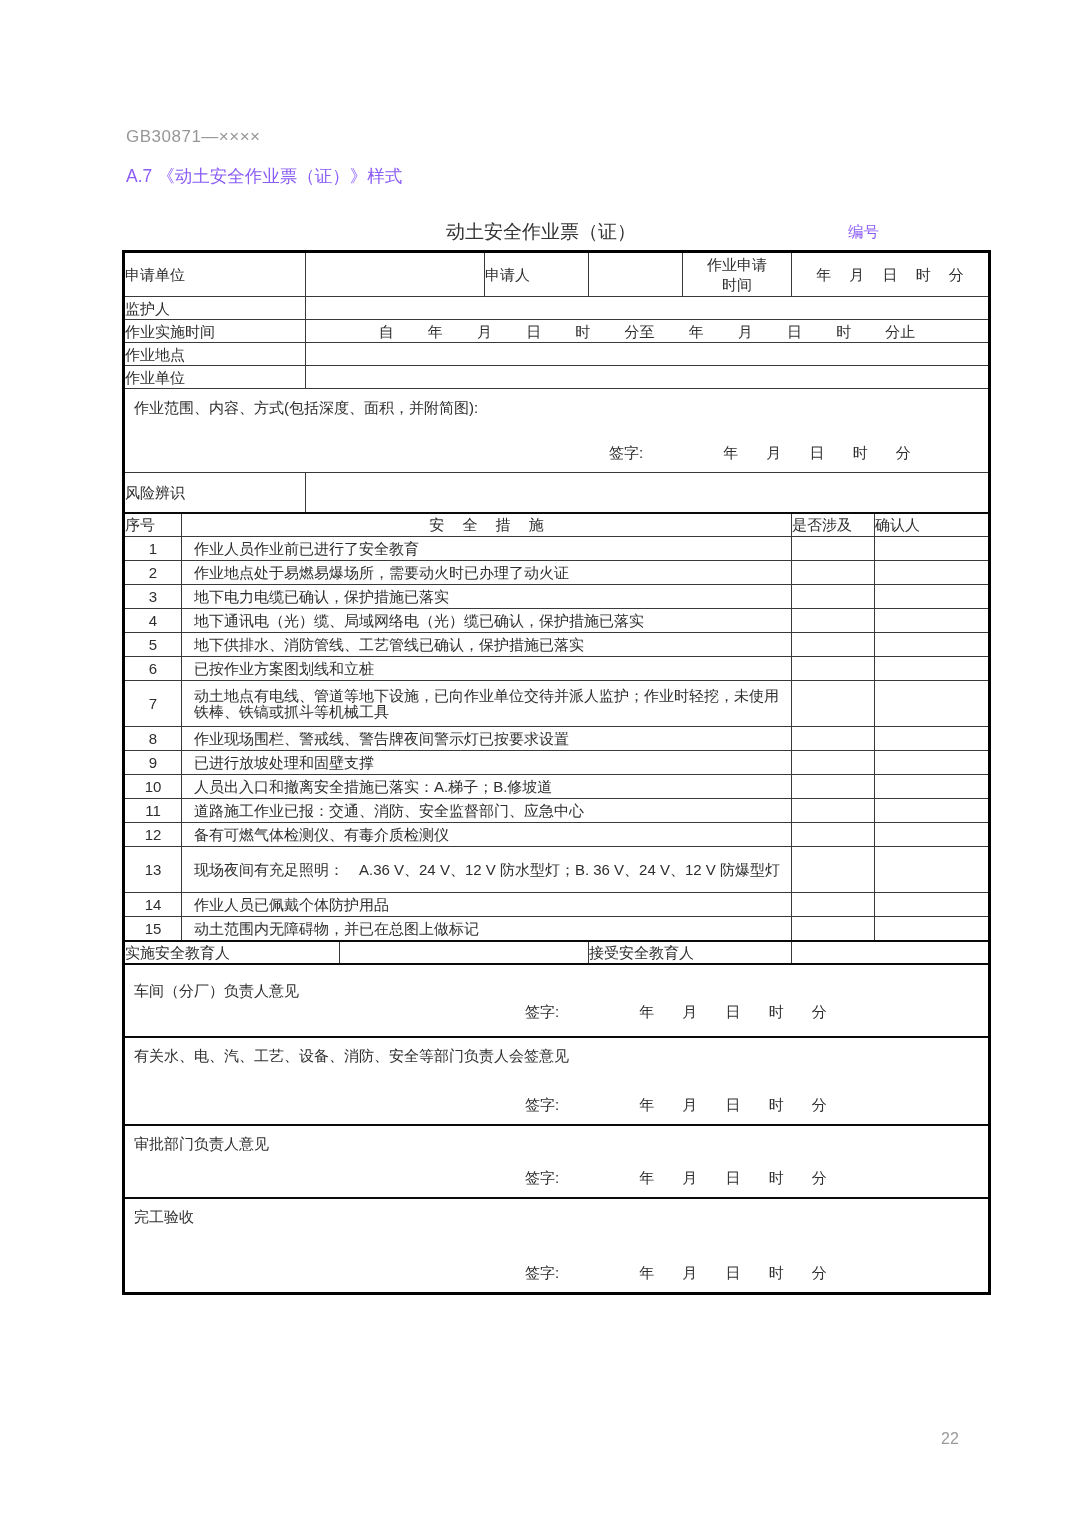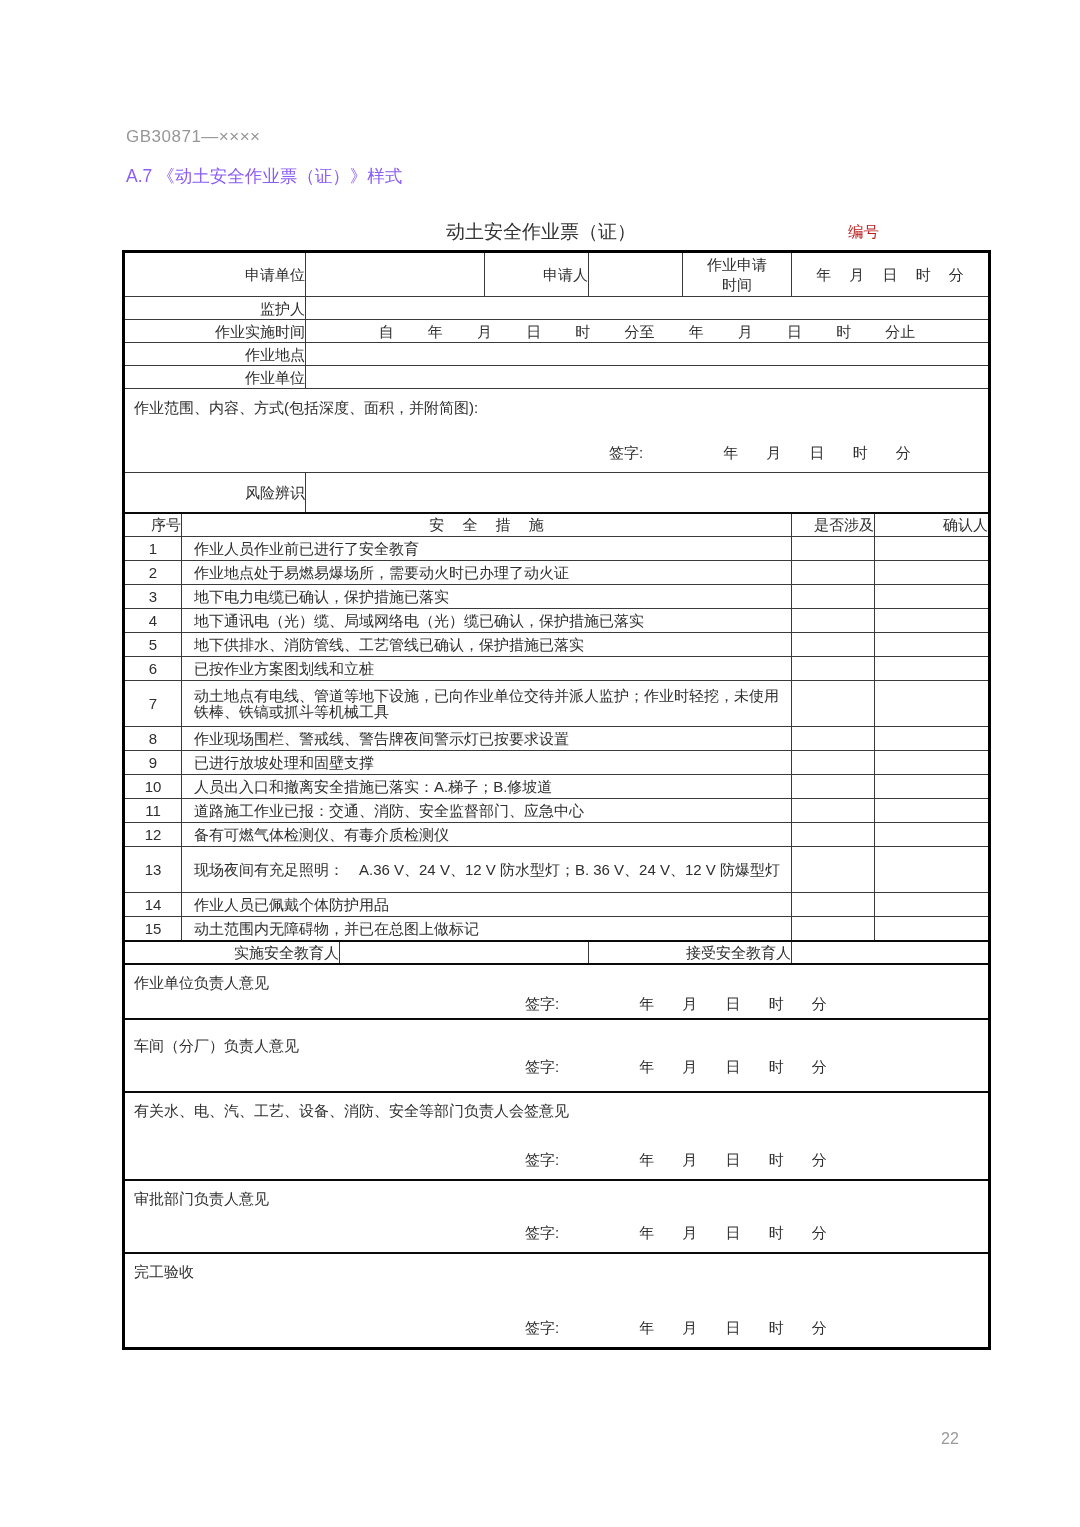--- a/index.html
+++ b/index.html
@@ -6,35 +6,35 @@
   html,body { background:#ffffff; }
   body {
     width:1080px; height:1527px; position:relative;
     font-family:"Liberation Sans","DejaVu Sans",sans-serif;
     color:#2e2e2e;
   }
   .doc-code { position:absolute; left:126px; top:127px; font-size:17px; color:#979797; letter-spacing:0.5px; }
   .section-title { position:absolute; left:126px; top:164px; font-size:17.5px; color:#8b5cf6; }
   .titlebar { position:absolute; left:122px; top:219px; width:866px; height:28px; }
   .form-title { width:100%; text-align:center; font-size:19px; color:#333; transform:translateX(-14px); }
-  .form-number { position:absolute; left:726px; top:3px; font-size:15.5px; color:#b91c1c; }
+  .form-number { position:absolute; left:726px; top:3px; font-size:15.5px; color:#8b5cf6; }
 
   table.form-table {
     position:absolute; left:122px; top:250px; width:866px;
     border-collapse:collapse; table-layout:fixed;
     border:3px solid #000;
   }
   td {
     border:1px solid #3a3a3a;
     font-size:15px; line-height:21px;
     vertical-align:middle; overflow:hidden;
     color:#2e2e2e;
   }
   tr.sep td { border-top:2px solid #0a0a0a; }
-  .lbl { text-align:right; }
+  .lbl { text-align:left; }
   .pad-wrap { padding:0 20px; text-align:center; line-height:20px; }
   .wrap-cert { padding:0 12px; text-align:center; line-height:20px; }
   .date { text-align:center; word-spacing:14px; }
   .wtv { text-align:center; word-spacing:30px; }
   .mtext { text-align:left; padding:1px 10px 1px 12px; }
   .m2 { line-height:16px; }
   .no-cell { text-align:center; }
   .mhdr { text-align:center; word-spacing:14px; }
   .vflex { display:flex; flex-direction:column; justify-content:space-between; width:100%; }
   .cell-label { padding:5px 9px 0 9px; text-align:left; }
@@ -218,31 +218,20 @@
       </tr>
 
 
       <tr style="height:23px" class="sep">
         <td colspan="3" class="lbl">实施安全教育人</td>
         <td colspan="2"></td>
         <td colspan="2" class="lbl">接受安全教育人</td>
         <td colspan="2"></td>
       </tr>
 
-      <tr style="height:55px" class="sep">
-        <td colspan="9">
-          <div class="vflex" style="height:49px">
-            <div class="cell-label">作业单位负责人意见</div>
-            <div class="sign-row indent-b">
-              <span class="slabel">签字:</span>
-              <span class="sdate">年 月 日 时 分</span>
-            </div>
-          </div>
-        </td>
-      </tr>
 
       <tr style="height:73px" class="sep">
         <td colspan="9">
           <div class="vflex" style="height:52px">
             <div class="cell-label">车间（分厂）负责人意见</div>
             <div class="sign-row indent-b">
               <span class="slabel">签字:</span>
               <span class="sdate">年 月 日 时 分</span>
             </div>
           </div>

